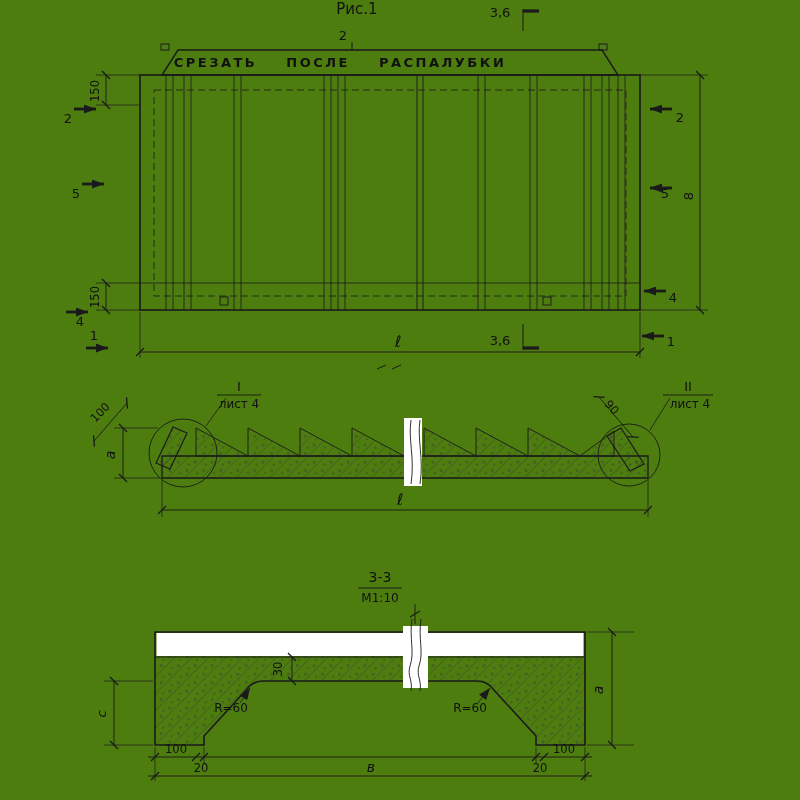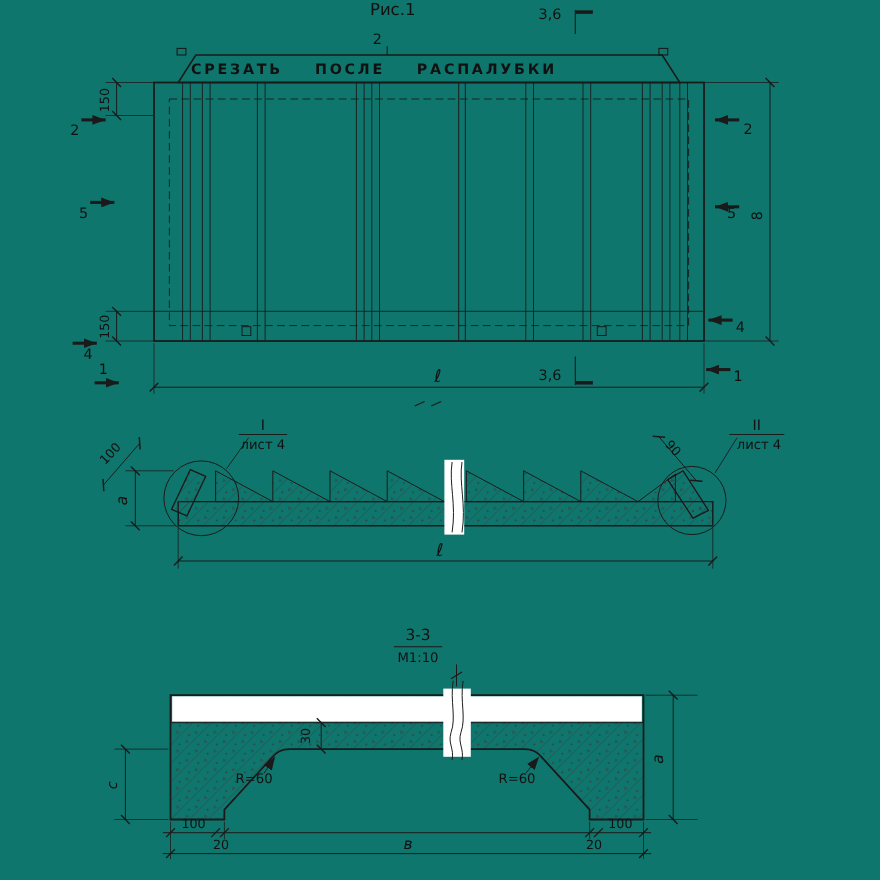--- a/index.html
+++ b/index.html
@@ -1,16 +1,16 @@
 <!DOCTYPE html>
 <html><head>
 <meta charset="utf-8">
 <style>
   html,body{margin:0;padding:0;background:#ffffff;}
-  .sheet{position:relative;width:800px;height:800px;background:#0f766e;overflow:hidden;}
+  .sheet{position:relative;width:800px;height:800px;background:#4d7c0f;overflow:hidden;}
   svg{position:absolute;left:0;top:0;}
   text{fill:#111;stroke:none;font-family:"DejaVu Sans","Liberation Sans",sans-serif;}
   .t13{font-size:13px;}
   .t12{font-size:12px;}
   .t11{font-size:11.5px;}
   .t14{font-size:14px;}
   .t15{font-size:15px;}
   .t16{font-size:16px;}
   .it{font-style:italic;}
   .banner-text{font-size:13px;font-weight:bold;letter-spacing:2.5px;word-spacing:22px;}

